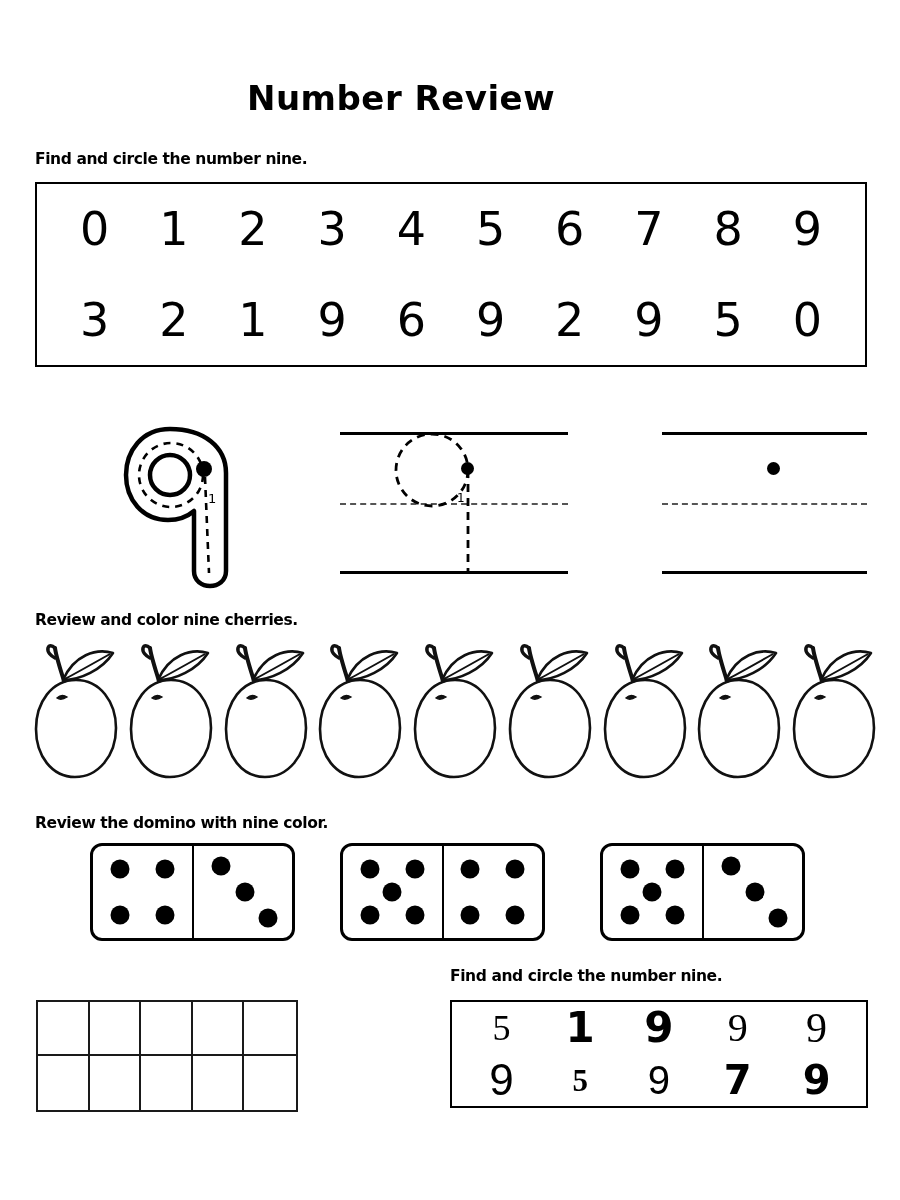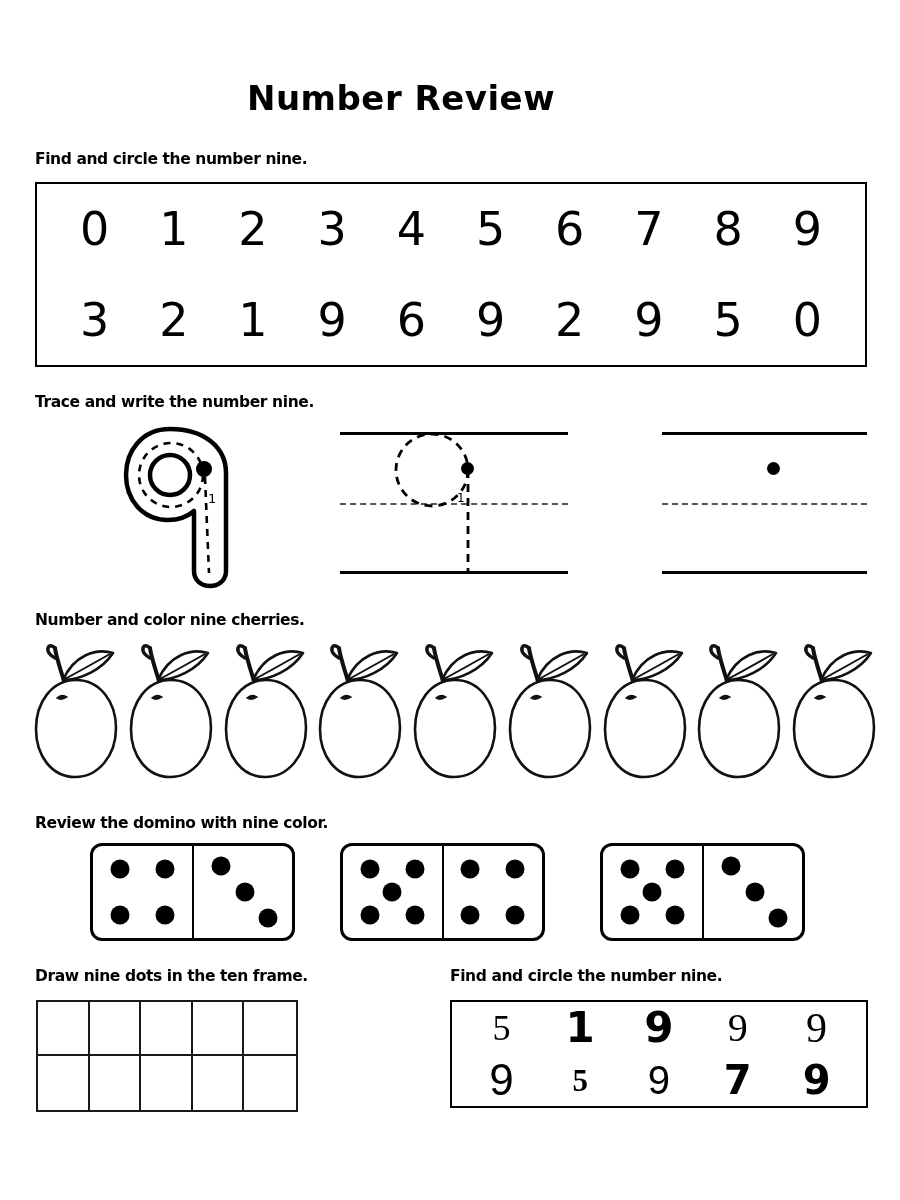--- a/index.html
+++ b/index.html
@@ -251,23 +251,20 @@
       <span class="num-cell">9</span>
       <span class="num-cell">6</span>
       <span class="num-cell">9</span>
       <span class="num-cell">2</span>
       <span class="num-cell">9</span>
       <span class="num-cell">5</span>
       <span class="num-cell">0</span>
     </div>
   </div>
 
-  <div class="instr" style="left:35px; top:393px;">
-    <span>Trace and write the number </span><span class="u">nine</span><span>.</span>
-  </div>
 
   <div class="trace-nine">
     <svg viewBox="0 0 120 165" width="120" height="165">
 
       <path d="M 50 4
                C 22 4 6 26 6 50
                C 6 74 22 95 48 95
                C 58 95 67 92 74 86
                L 74 146
                C 74 156 82 161 90 161
@@ -300,21 +297,21 @@
   </div>
 
   <div class="write-box" id="write-box-2">
     <div class="line-top"></div>
     <div class="line-mid"></div>
     <div class="line-bottom"></div>
     <span class="start-dot" style="left:105px; top:30px;"></span>
   </div>
 
   <div class="instr" style="left:35px; top:611px;">
-    <span>Number and color </span><span class="u">nine</span><span> cherries.</span>
+    <span>Review and color </span><span class="u">nine</span><span> cherries.</span>
   </div>
 
   <div class="fruit-row" id="fruit-row">
       <div class="fruit">
     <svg viewBox="0 0 92 146" width="92" height="146">
       <path d="M 46 44
                C 70 44 86 66 86 92
                C 86 120 68 141 45 141
                C 22 141 6 120 6 93
                C 6 66 22 44 46 44 Z" fill="#ffffff" stroke="#111111" stroke-width="2.6"></path>
@@ -472,23 +469,20 @@
           <span class="pip" style="left:73%; top:75%;"></span>
         </div>
         <div class="domino-half right">
           <span class="pip" style="left:28%; top:22%;"></span>
           <span class="pip" style="left:52%; top:50%;"></span>
           <span class="pip" style="left:76%; top:78%;"></span>
         </div>
       </div>
     </div>
 
-  <div class="instr" style="left:35px; top:967px;">
-    <span>Draw </span><span class="u">nine</span><span> dots in the </span><span class="u">ten frame</span><span>.</span>
-  </div>
 
   <div class="ten-frame" id="ten-frame">
       <div class="tf-cell"></div>
       <div class="tf-cell"></div>
       <div class="tf-cell"></div>
       <div class="tf-cell"></div>
       <div class="tf-cell last-col"></div>
       <div class="tf-cell last-row"></div>
       <div class="tf-cell last-row"></div>
       <div class="tf-cell last-row"></div>

